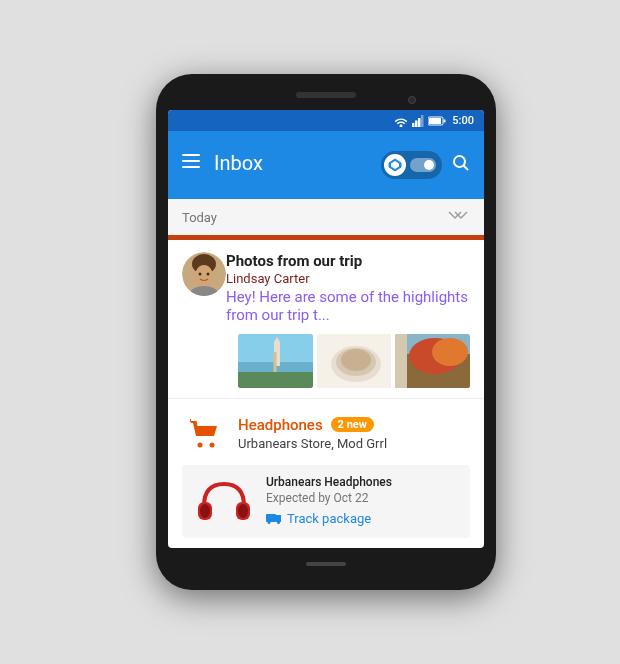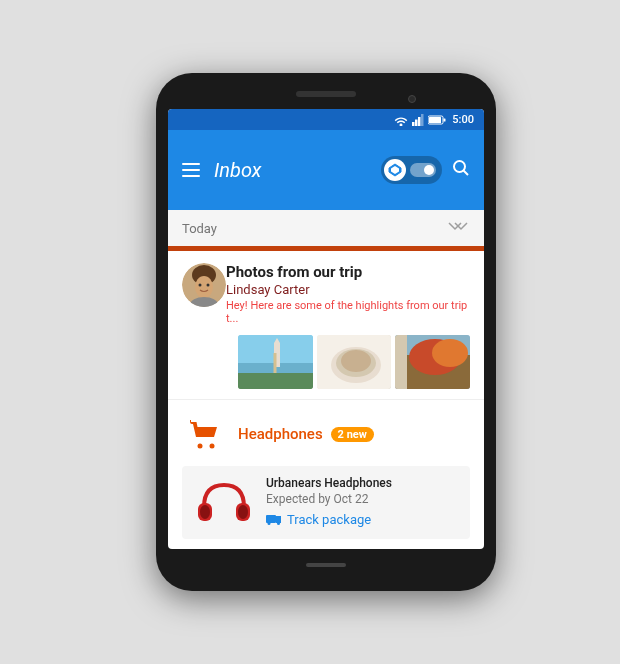--- a/index.html
+++ b/index.html
@@ -68,24 +68,22 @@
       color: #fff;
       font-size: 11px;
       font-weight: 500;
       margin-left: 2px;
     }
 
     
     .toolbar {
       background: #1e88e5;
       display: flex;
-      align-items: center;
-      padding: 26px 14px;
+      padding: 20px 14px;
       gap: 14px;
-      font-style: italic;
     }
 
     .toolbar-title {
       color: #fff;
       font-size: 20px;
       font-weight: 400;
       flex: 1;
     }
 
     .hamburger-icon {
@@ -197,22 +195,22 @@
       color: #212121;
     }
 
     .email-sender {
       font-size: 13px;
       color: #7f1d1d;
       margin-top: 1px;
     }
 
     .email-preview {
-      font-size: 11px;
-      color: #ef4444;
+      font-size: 15px;
+      color: #8b5cf6;
       margin-top: 2px;
     }
 
     .email-images {
       display: flex;
       gap: 4px;
       margin-top: 10px;
       margin-left: 56px;
     }
 
@@ -501,20 +499,21 @@
             <path d="M4 2H1V0H0v2a2 2 0 002 2h1l3 13h18l3-10H7.5L6.5 2H4z" transform="translate(2,1)"></path>
             <circle cx="12" cy="27" r="2.5" fill="#e65100"></circle>
             <circle cx="24" cy="27" r="2.5" fill="#e65100"></circle>
           </svg>
         </div>
         <div class="purchases-meta">
           <div class="purchases-title-row">
             <span class="purchases-label">Headphones</span>
             <span class="new-badge">2 new</span>
           </div>
+          <div class="purchases-stores">Urbanears Store, Mod Grrl</div>
         </div>
       </div>
 
       <div class="package-card">
         <div class="headphones-img">
           <svg width="60" height="52" viewBox="0 0 60 52">
 
             <path d="M10 30 Q10 8 30 8 Q50 8 50 30" stroke="#cc2222" stroke-width="4" fill="none" stroke-linecap="round"></path>
 
             <rect x="4" y="26" width="14" height="18" rx="6" fill="#cc2222"></rect>

